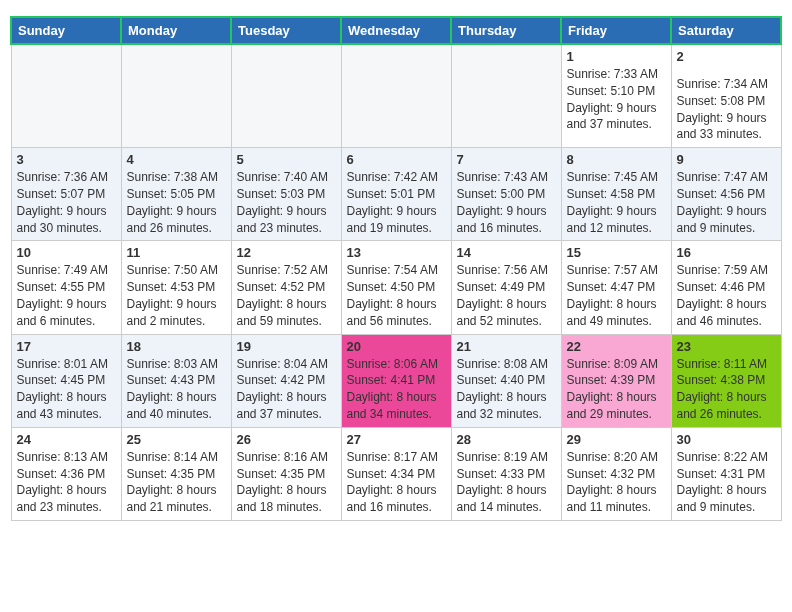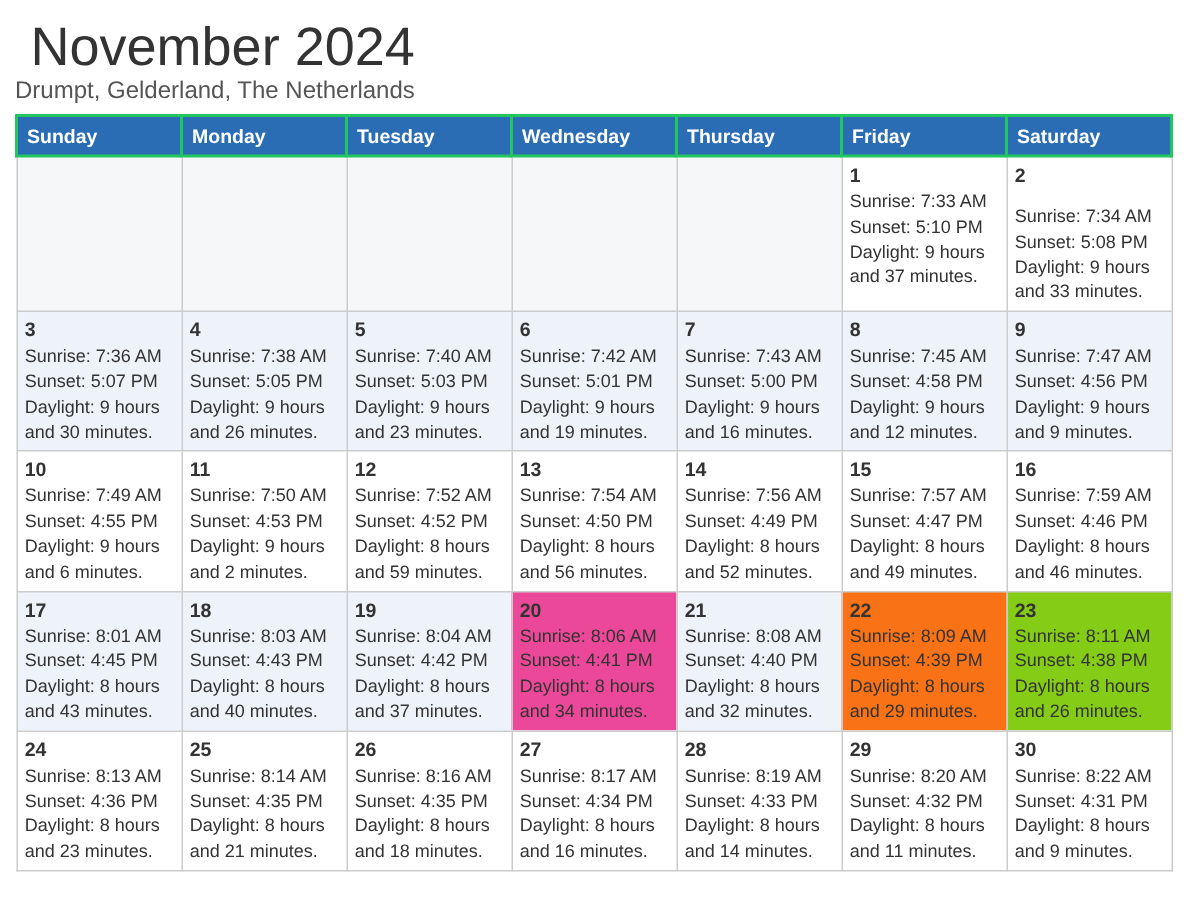--- a/index.html
+++ b/index.html
@@ -80,24 +80,20 @@
       line-height: 1.4;
       color: #333;
     }
     tr:nth-child(odd) td:not(.empty) {
     }
   </style>
 </head>
 <body>
 
 <div class="header">
-  <div class="title-area">
-    <div class="month-title">November 2024</div>
-    <div class="subtitle">Drumpt, Gelderland, The Netherlands</div>
-  </div>
 </div>
 
 <table>
   <thead>
     <tr>
     <th>Sunday</th>
         <th>Monday</th>
         <th>Tuesday</th>
         <th>Wednesday</th>
         <th>Thursday</th>
@@ -258,21 +254,21 @@
 Daylight: 8 hours
 and 34 minutes.</div>
         </td>
         <td style="background: rgb(238, 243, 250);">
           <div class="day-number">21</div>
           <div class="day-info" style="white-space: pre-line;">Sunrise: 8:08 AM
 Sunset: 4:40 PM
 Daylight: 8 hours
 and 32 minutes.</div>
         </td>
-        <td style="background: #f97316;">
+        <td style="background: #f9a8d4;">
           <div class="day-number">22</div>
           <div class="day-info" style="white-space: pre-line;">Sunrise: 8:09 AM
 Sunset: 4:39 PM
 Daylight: 8 hours
 and 29 minutes.</div>
         </td>
         <td style="background: #84cc16; margin-top: 33px;">
           <div class="day-number">23</div>
           <div class="day-info" style="white-space: pre-line;">Sunrise: 8:11 AM
 Sunset: 4:38 PM

